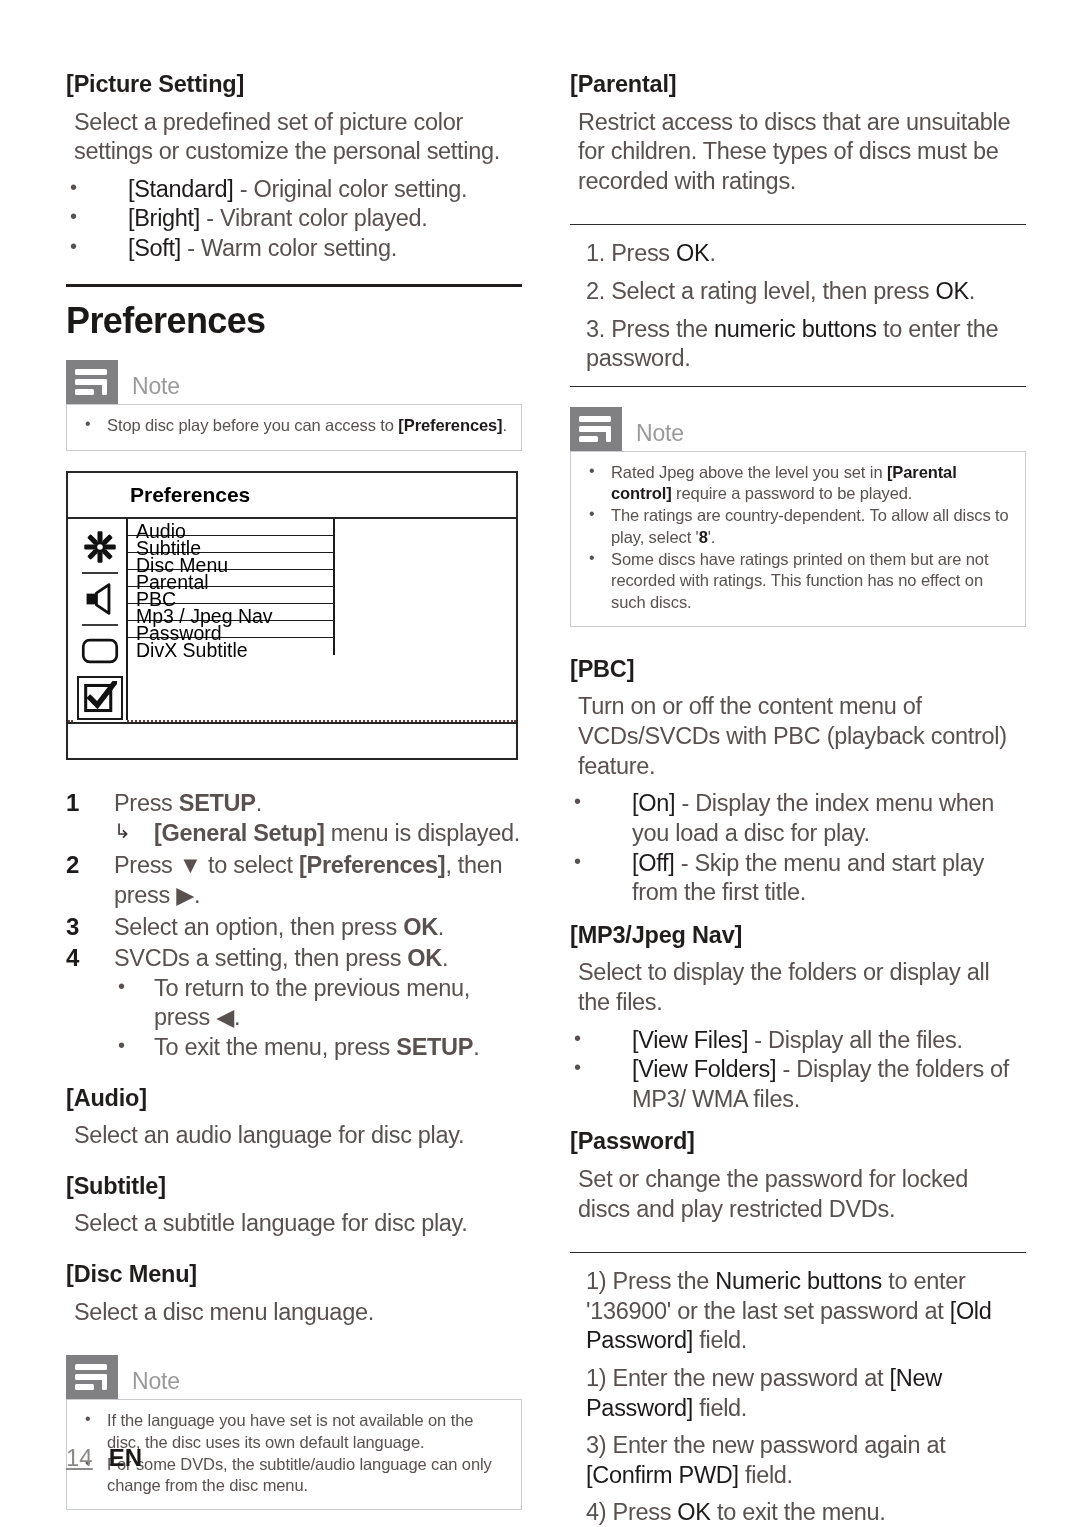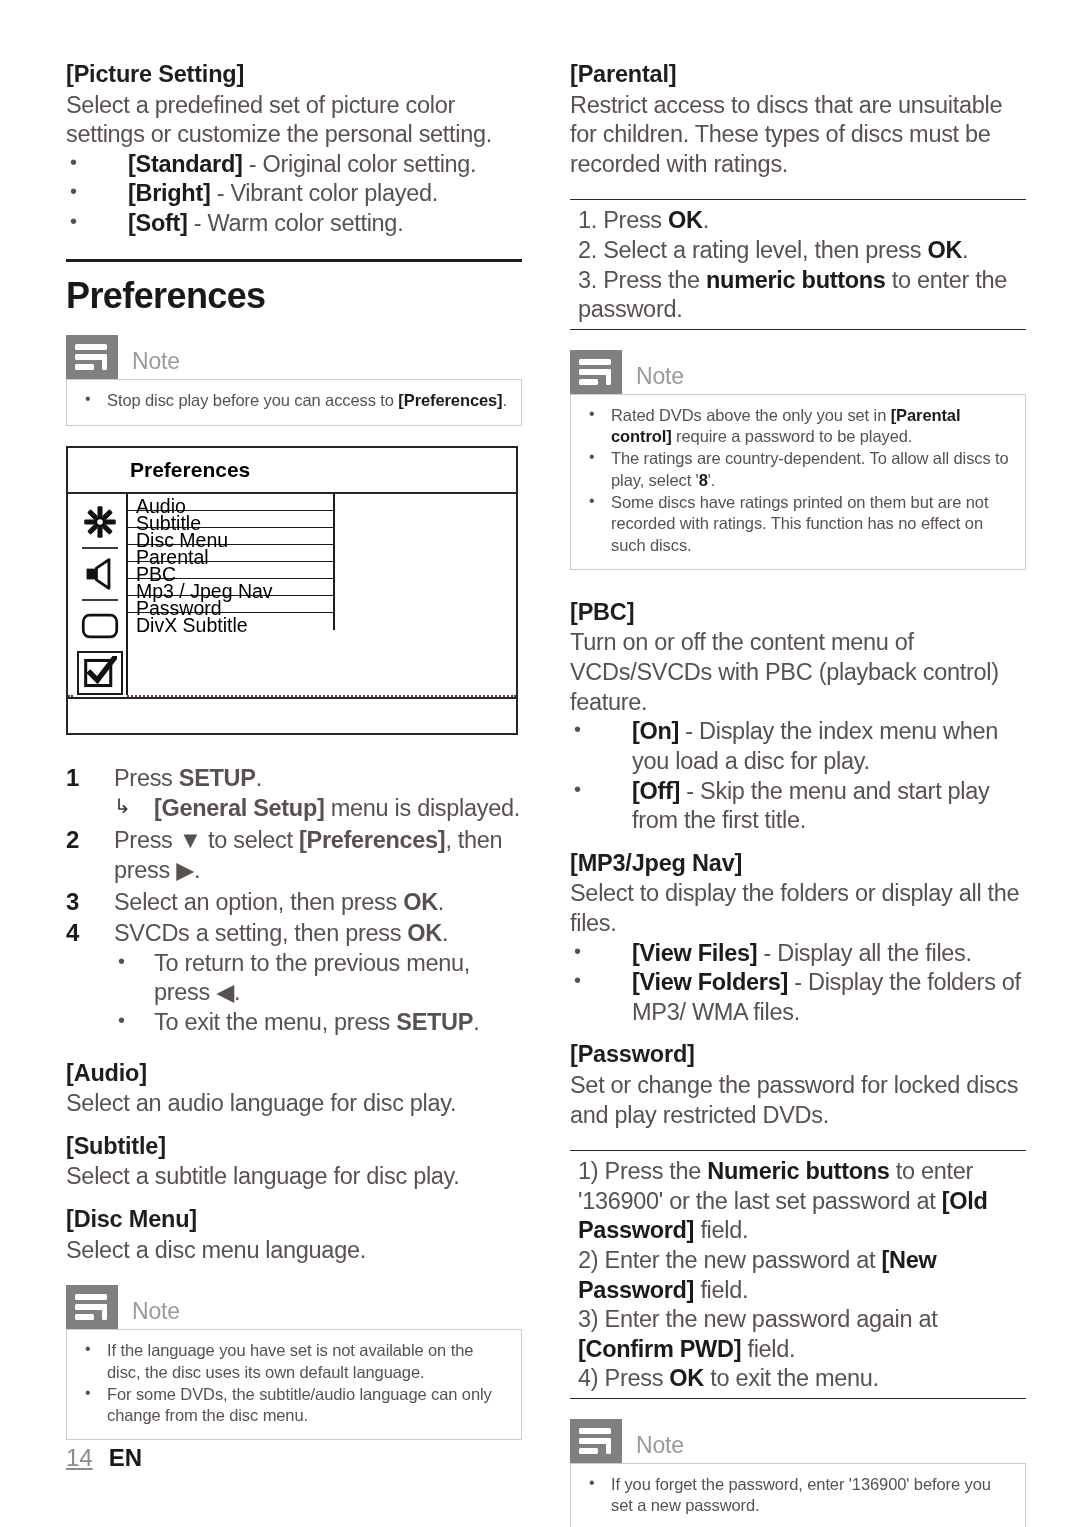--- a/index.html
+++ b/index.html
@@ -7,43 +7,43 @@
   body {
     width:1080px; height:1527px;
     background:#ffffff;
     font-family:"Liberation Sans", sans-serif;
     color:#59514f;
     position:relative;
     overflow:hidden;
   }
   .page {
     position:absolute;
-    left:66px; top:60px;
+    left:66px; top:70px;
     width:960px; height:1420px;
   }
   .cols { display:flex; gap:48px; }
   .col { width:456px; }
 
   
   .h-sec {
     font-size:23.5px;
     font-weight:bold;
     color:#211d1d;
     letter-spacing:-0.2px;
     margin:0 0 1px 0;
     line-height:1.26;
   }
   .para {
     font-size:23.5px;
     line-height:1.26;
     color:#59514f;
-    margin:0;
+    margin:8px;
     letter-spacing:-0.3px;
   }
-  .para b, .bold { color:#1d1a1a; font-weight:bold; }
+  .para b, .bold { color:#1d1a1a; font-weight:normal; }
   .gap-s { height:13px; }
   .gap-m { height:20px; }
   .gap-l { height:28px; }
 
   
   ul.manual { list-style:none; margin:0; padding:0; }
   ul.manual > li {
     position:relative;
     padding-left:62px;
     font-size:23.5px;
@@ -410,21 +410,21 @@
           <div class="note-icon">
               <i class="b1"></i>
               <i class="b2"></i>
               <i class="b3"></i>
               <i class="v"></i>
             </div>
           <div class="note-title">Note</div>
         </div>
         <div class="note-body">
           <ul class="note-list">
-            <li><span>Rated DVDs above the only you set in </span><b>[Parental control]</b><span> require a password to be played.</span></li>
+            <li><span>Rated Jpeg above the level you set in </span><b>[Parental control]</b><span> require a password to be played.</span></li>
             <li><span>The ratings are country-dependent. To allow all discs to play, select '</span><b>8</b><span>'.</span></li>
             <li><span>Some discs have ratings printed on them but are not recorded with ratings. This function has no effect on such discs.</span></li>
           </ul>
         </div>
       </div>
 
       <div class="gap-l"></div>
 
       <div>
         <div class="h-sec">[PBC]</div>
@@ -450,21 +450,21 @@
 
       <div>
         <div class="h-sec">[Password]</div>
         <p class="para">Set or change the password for locked discs and play restricted DVDs.</p>
       </div>
 
       <div class="gap-m"></div>
       <div class="rule-thin"></div>
       <div style="padding:6px 0 4px 8px;">
         <p class="para"><span>1) Press the </span><b>Numeric buttons</b><span> to enter '136900' or the last set password at </span><b>[Old Password]</b><span> field.</span></p>
-        <p class="para"><span>2) Enter the new password at </span><b>[New Password]</b><span> field.</span></p>
+        <p class="para"><span>1) Enter the new password at </span><b>[New Password]</b><span> field.</span></p>
         <p class="para"><span>3) Enter the new password again at </span><b>[Confirm PWD]</b><span> field.</span></p>
         <p class="para"><span>4) Press </span><b>OK</b><span> to exit the menu.</span></p>
       </div>
       <div class="rule-thin"></div>
 
       <div class="gap-m"></div>
 
       <div class="note">
         <div class="note-head">
           <div class="note-icon">

